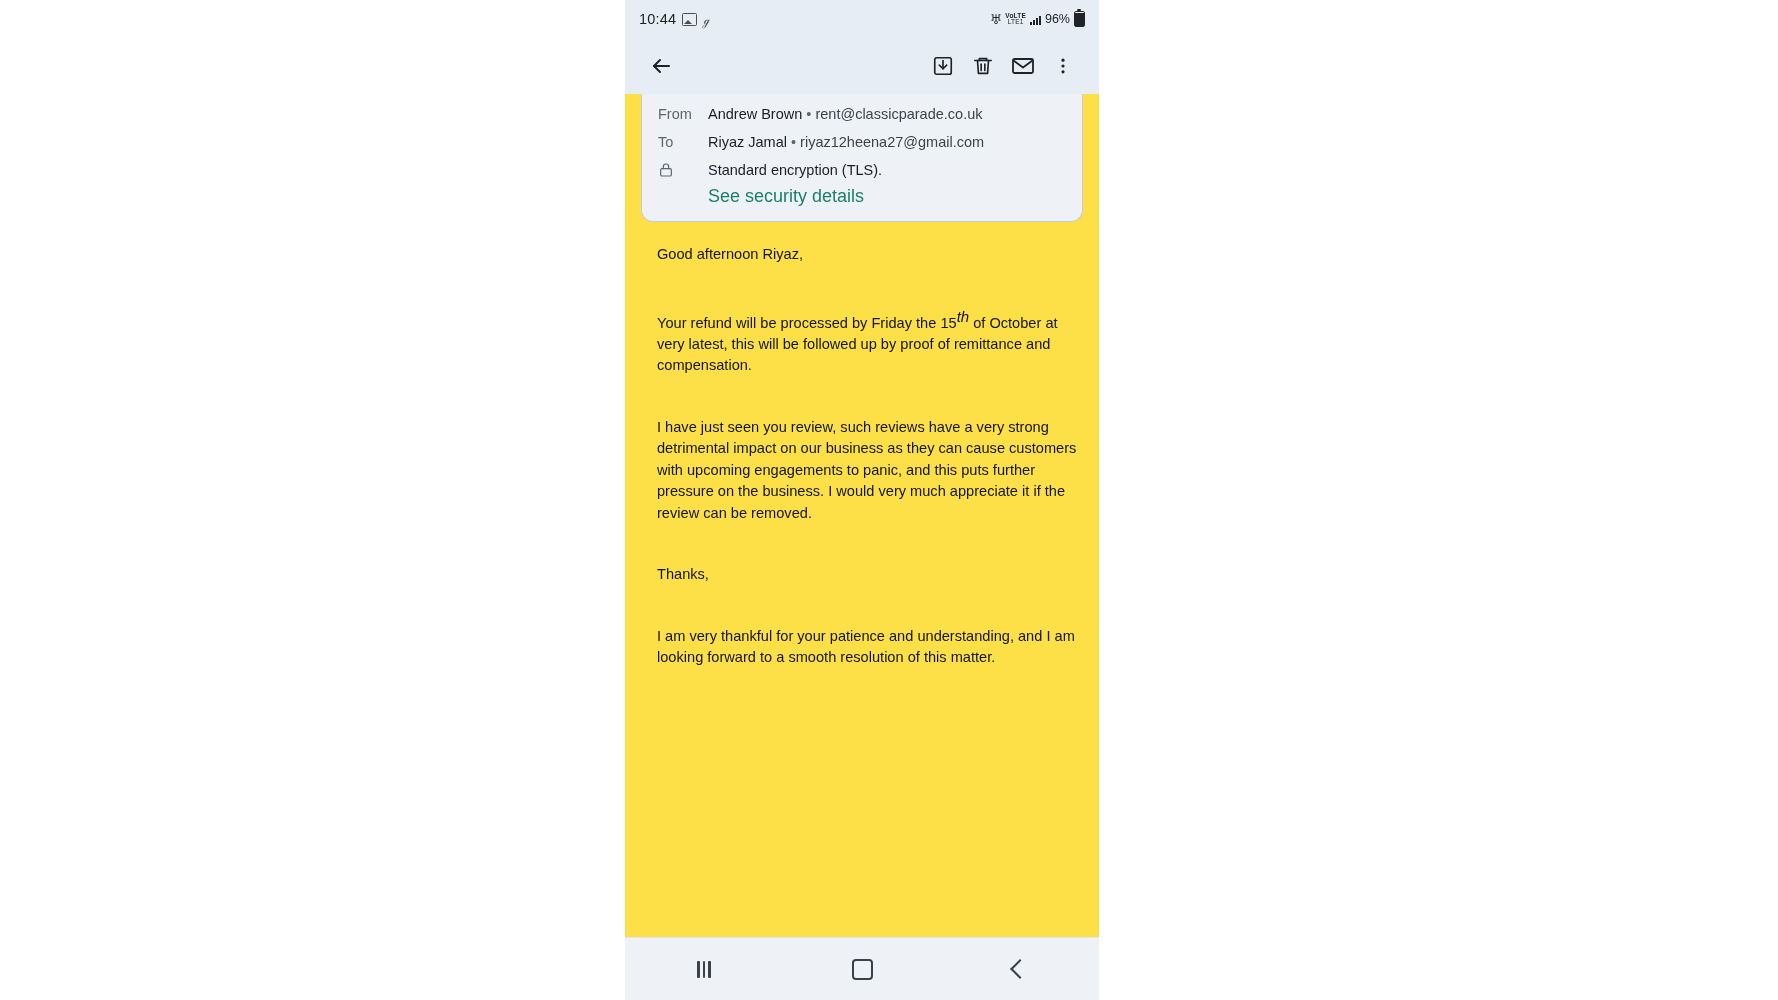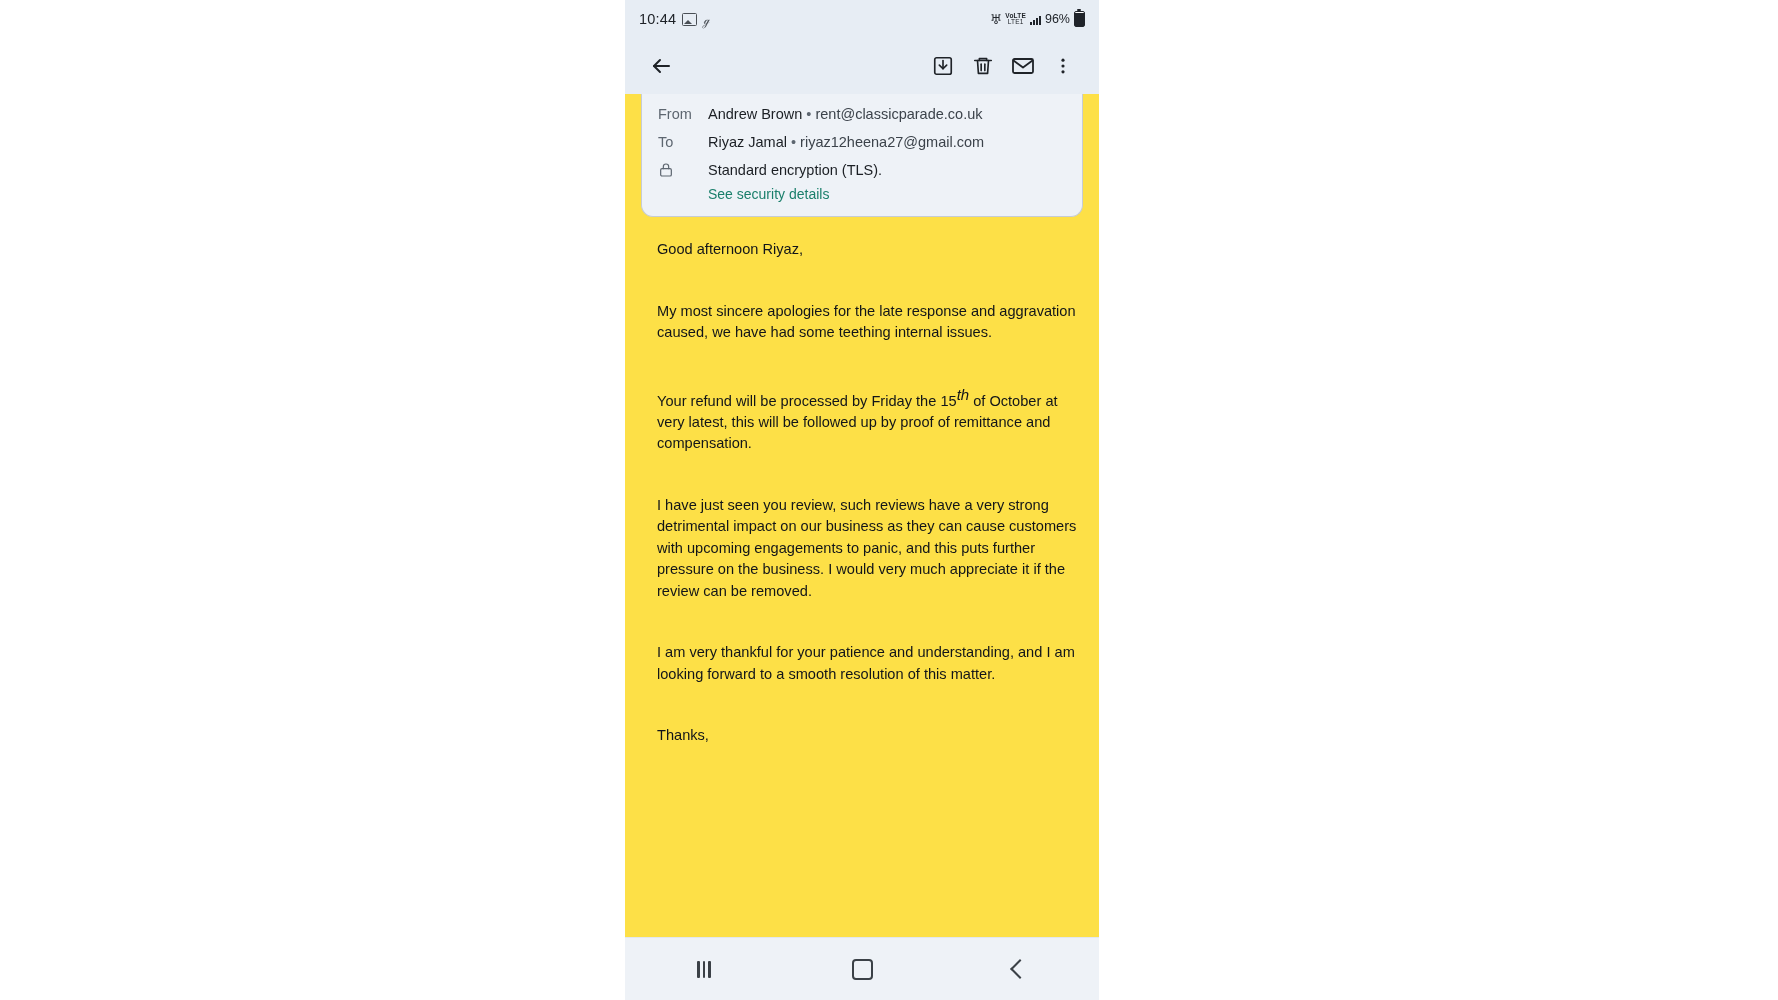--- a/index.html
+++ b/index.html
@@ -177,21 +177,21 @@
   .lock-icon {
     width: 50px;
     flex: none;
     display: flex;
     align-items: flex-start;
     padding-top: 1px;
     color: #5d6670;
   }
   .sec-link {
     color: #1a7f6b;
-    font-size: 14px;
+    font-size: 18px;
     padding: 2px 16px 0 66px;
     cursor: pointer;
   }
 
   
   .mail-body {
     padding: 22px 16px 0 32px;
     color: #121519;
     font-size: 14.6px;
     line-height: 21.5px;
@@ -330,25 +330,24 @@
                 <path d="M8 10V7a4 4 0 0 1 8 0v3"></path>
             </svg>
           </span>
           <span class="hdr-value">Standard encryption (TLS).</span>
         </div>
         <div class="sec-link">See security details</div>
       </div>
 
       <div class="mail-body">
         <p>Good afternoon Riyaz,</p>
-        <p>My most sincere apologies for the late response and aggravation caused, we have had some teething internal issues.</p>
         <p><span>Your refund will be processed by Friday the 15</span><sup>th</sup><span> of October at very latest, this will be followed up by proof of remittance and compensation.</span></p>
         <p>I have just seen you review, such  reviews have a very strong detrimental impact on our business as they can cause customers with upcoming engagements to panic, and this puts further pressure on the business. I would very much appreciate it if the review can be removed.</p>
+        <p>Thanks,</p>
         <p>I am very thankful for your patience and understanding, and I am looking forward to a smooth resolution of this matter.</p>
-        <p>Thanks,</p>
       </div>
     </div>
 
     <div class="navbar">
       <div class="nav-btn">
         <span class="nav-recents">
             <i></i>
             <i></i>
             <i></i>
           </span>

